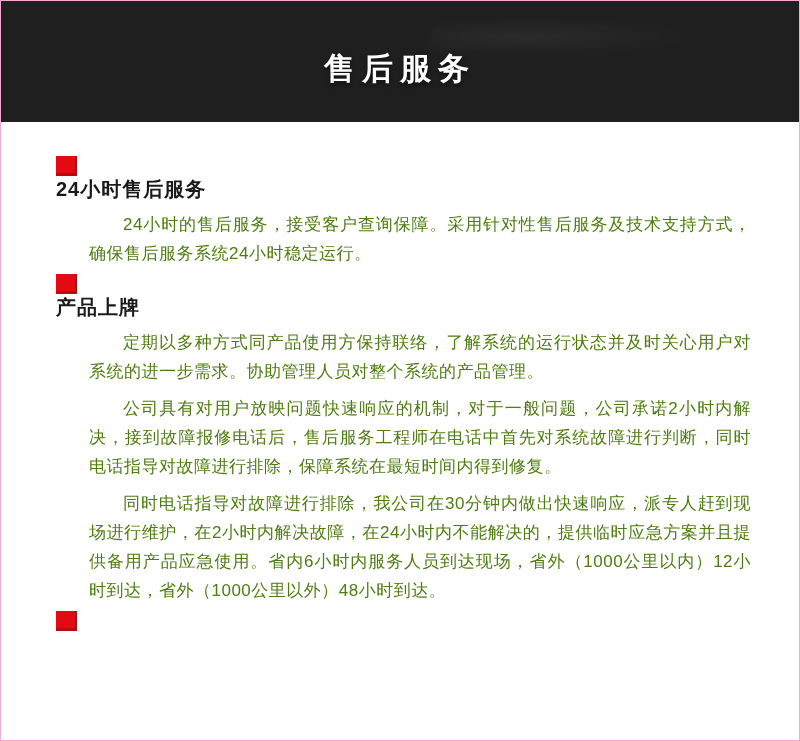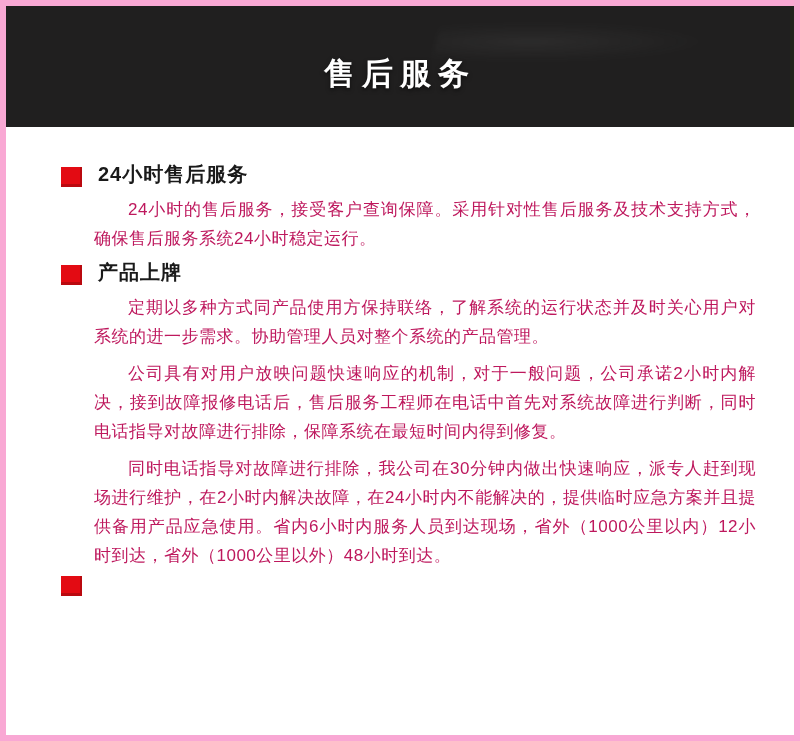--- a/index.html
+++ b/index.html
@@ -1,20 +1,20 @@
 <!DOCTYPE html>
 <html><head>
 <meta charset="utf-8">
 <style>
   html, body { margin: 0; padding: 0; background: #ffffff; }
   .page {
     width: 800px; height: 741px;
     box-sizing: border-box;
     background: #ffffff;
-    border: 6px solid #f9a8d4;
+    border: 1px solid #f9a8d4;
     overflow: hidden;
     font-family: "Liberation Sans", "DejaVu Sans", sans-serif;
   }
   .banner {
     height: 121px;
     background: #201f1f;
     position: relative;
     display: flex; align-items: center; justify-content: center;
   }
   .banner-title {
@@ -28,39 +28,39 @@
   .watermark {
     position: absolute; left: 430px; top: 16px;
     width: 270px; height: 40px;
     background: radial-gradient(ellipse at 35% 50%, rgba(130,130,130,0.12), rgba(32,31,31,0) 70%);
     filter: blur(2px);
     transform: skewX(-14deg);
     pointer-events: none;
   }
   .content { padding: 34px 52px 0 55px; }
   .section + .section { margin-top: 6px; }
-  .sec-head { display: flex; align-items: flex-end; gap: 16px; line-height: 26px; }
+  .sec-head { display: flex; align-items: flex-start; line-height: 26px; flex-direction: column; }
   .bullet {
     width: 21px; height: 20px;
     background: #e30b13;
     box-shadow: inset -2px -3px 0 rgba(0,0,0,0.18);
     flex-shrink: 0;
   }
   .sec-title {
     font-size: 20px;
     font-weight: bold;
     color: #1a1a1a;
     letter-spacing: 1px;
   }
   .para {
     margin: 8px 0 0 33px;
     width: 662px;
     font-size: 17px;
     line-height: 29px;
-    color: #be185d;
+    color: #4d7c0f;
     text-indent: 2em;
     text-align: justify;
     letter-spacing: 0.5px;
   }
 </style>
 </head>
 <body>
 
 <div class="page">
 

